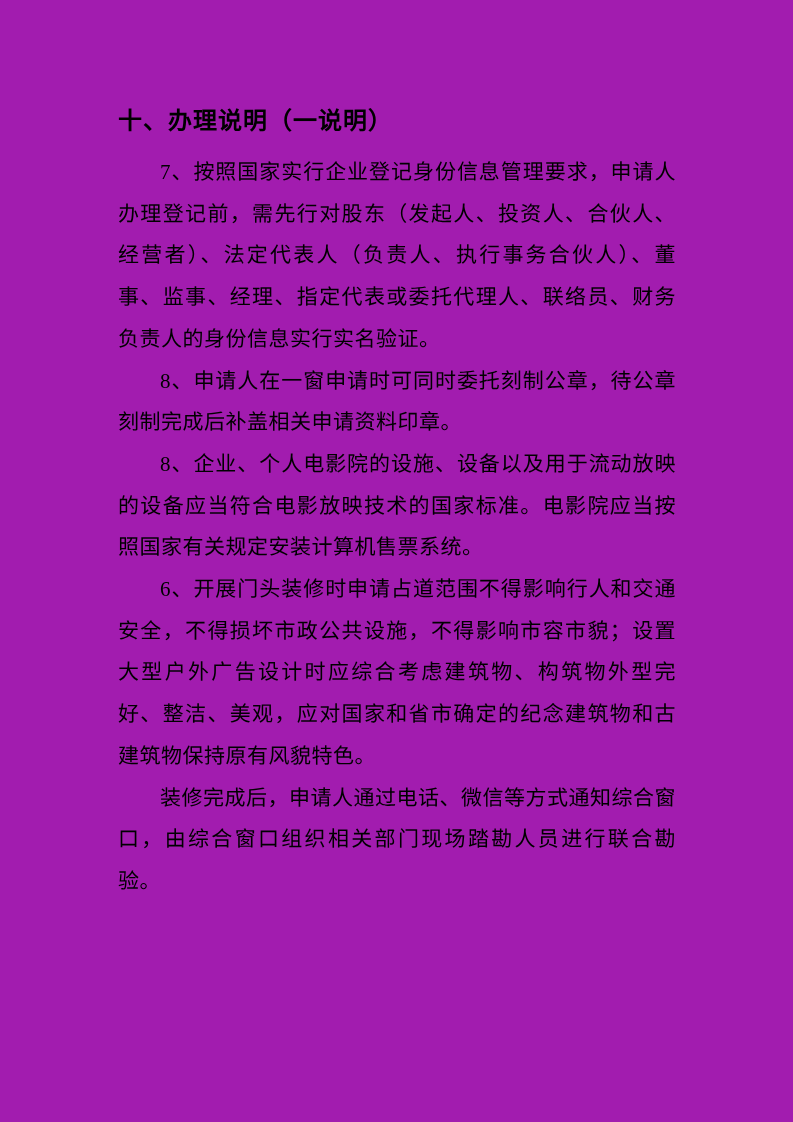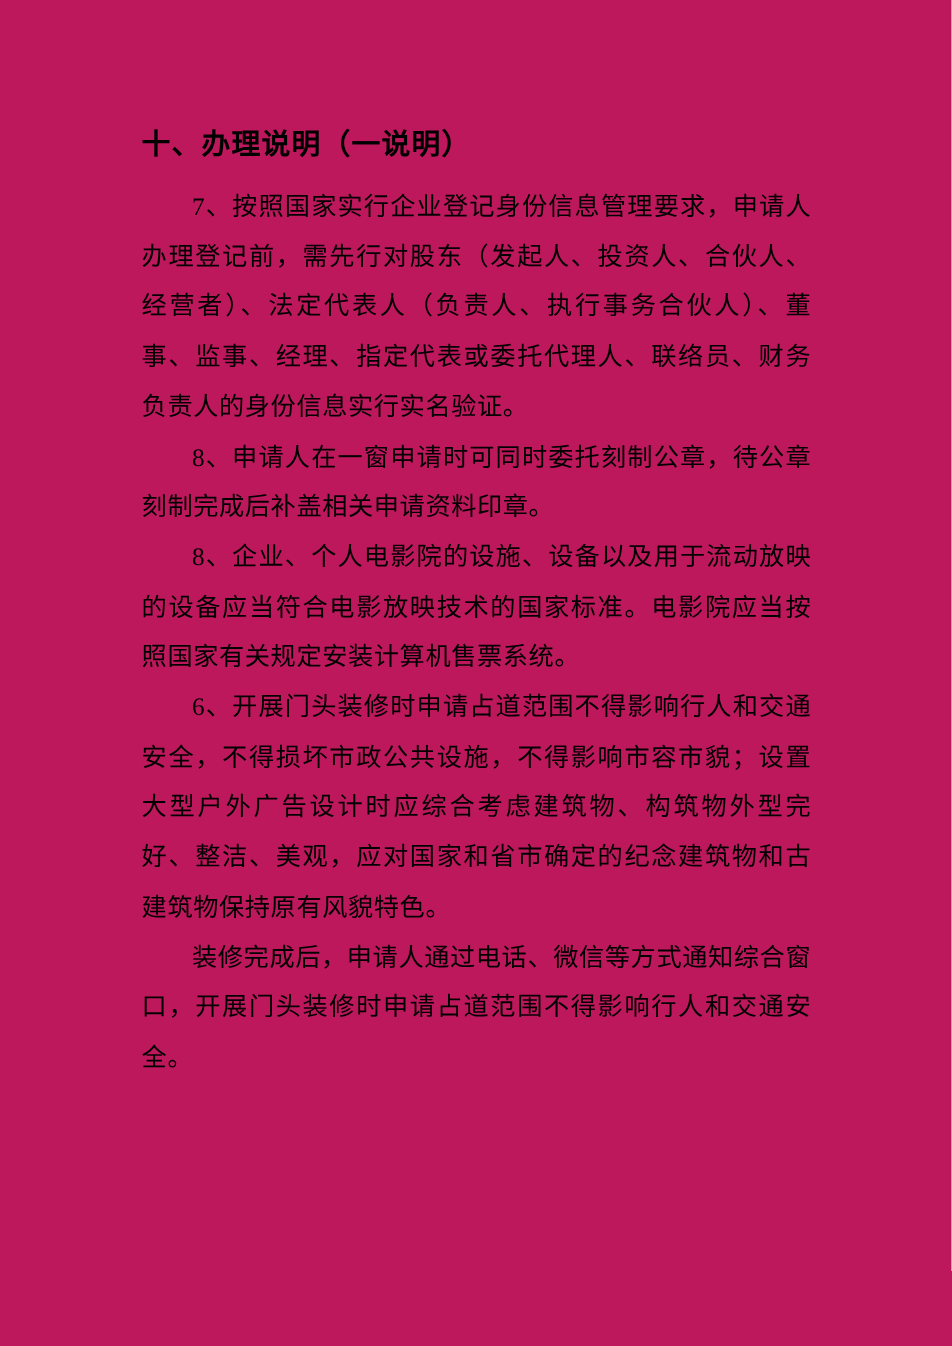--- a/index.html
+++ b/index.html
@@ -6,21 +6,21 @@
   * { box-sizing: border-box; }
   html, body {
     margin: 0;
     padding: 0;
     background: #ffffff;
   }
   .page {
     position: relative;
     width: 793px;
     height: 1122px;
-    background: #be185d;
+    background: #a21caf;
     color: #000000;
     overflow: hidden;
     font-family: "Liberation Serif", "DejaVu Serif", serif;
   }
   .content {
     position: absolute;
     left: 118px;
     right: 117px;
     top: 100px;
   }
@@ -66,18 +66,18 @@
     <h1 class="doc-heading">十、办理说明（一说明）</h1>
 
     <p class="para">7、按照国家实行企业登记身份信息管理要求，申请人办理登记前，需先行对股东（发起人、投资人、合伙人、经营者）、法定代表人（负责人、执行事务合伙人）、董事、监事、经理、指定代表或委托代理人、联络员、财务负责人的身份信息实行实名验证。</p>
 
     <p class="para">8、申请人在一窗申请时可同时委托刻制公章，待公章刻制完成后补盖相关申请资料印章。</p>
 
     <p class="para">8、企业、个人电影院的设施、设备以及用于流动放映的设备应当符合电影放映技术的国家标准。电影院应当按照国家有关规定安装计算机售票系统。</p>
 
     <p class="para">6、开展门头装修时申请占道范围不得影响行人和交通安全，不得损坏市政公共设施，不得影响市容市貌；设置大型户外广告设计时应综合考虑建筑物、构筑物外型完好、整洁、美观，应对国家和省市确定的纪念建筑物和古建筑物保持原有风貌特色。</p>
 
-    <p class="para">装修完成后，申请人通过电话、微信等方式通知综合窗口，开展门头装修时申请占道范围不得影响行人和交通安全。</p>
+    <p class="para">装修完成后，申请人通过电话、微信等方式通知综合窗口，由综合窗口组织相关部门现场踏勘人员进行联合勘验。</p>
 
 
   </div>
 
 </div>
 
 </body></html>

